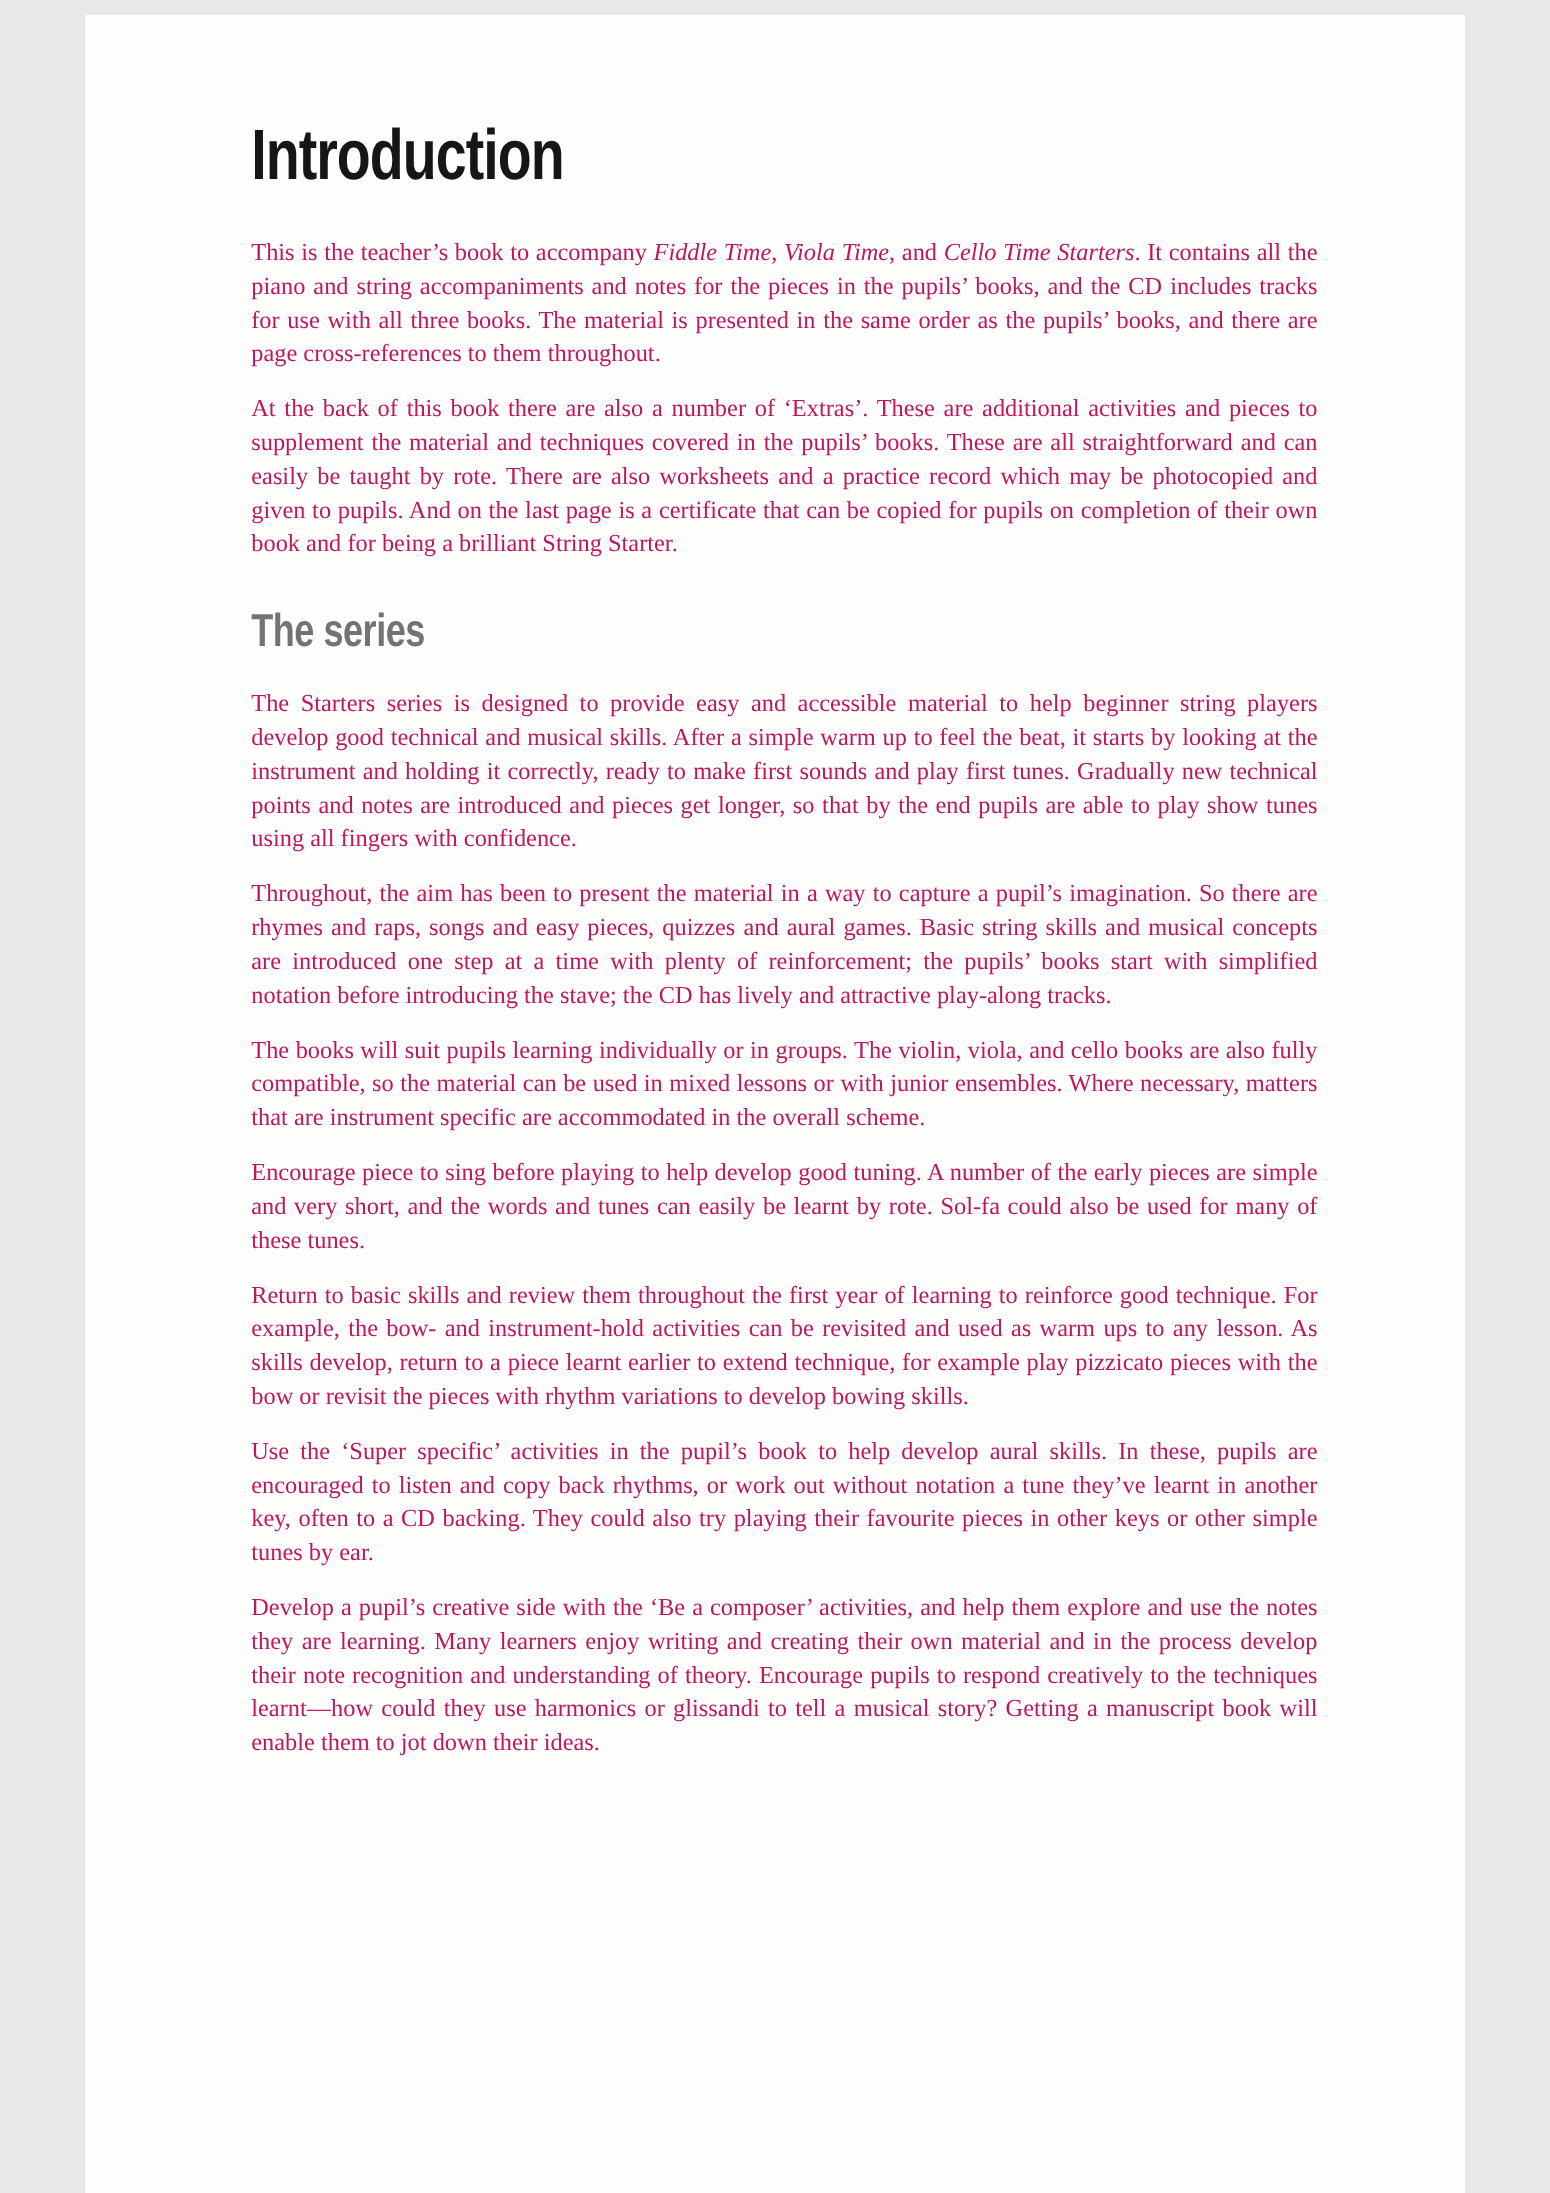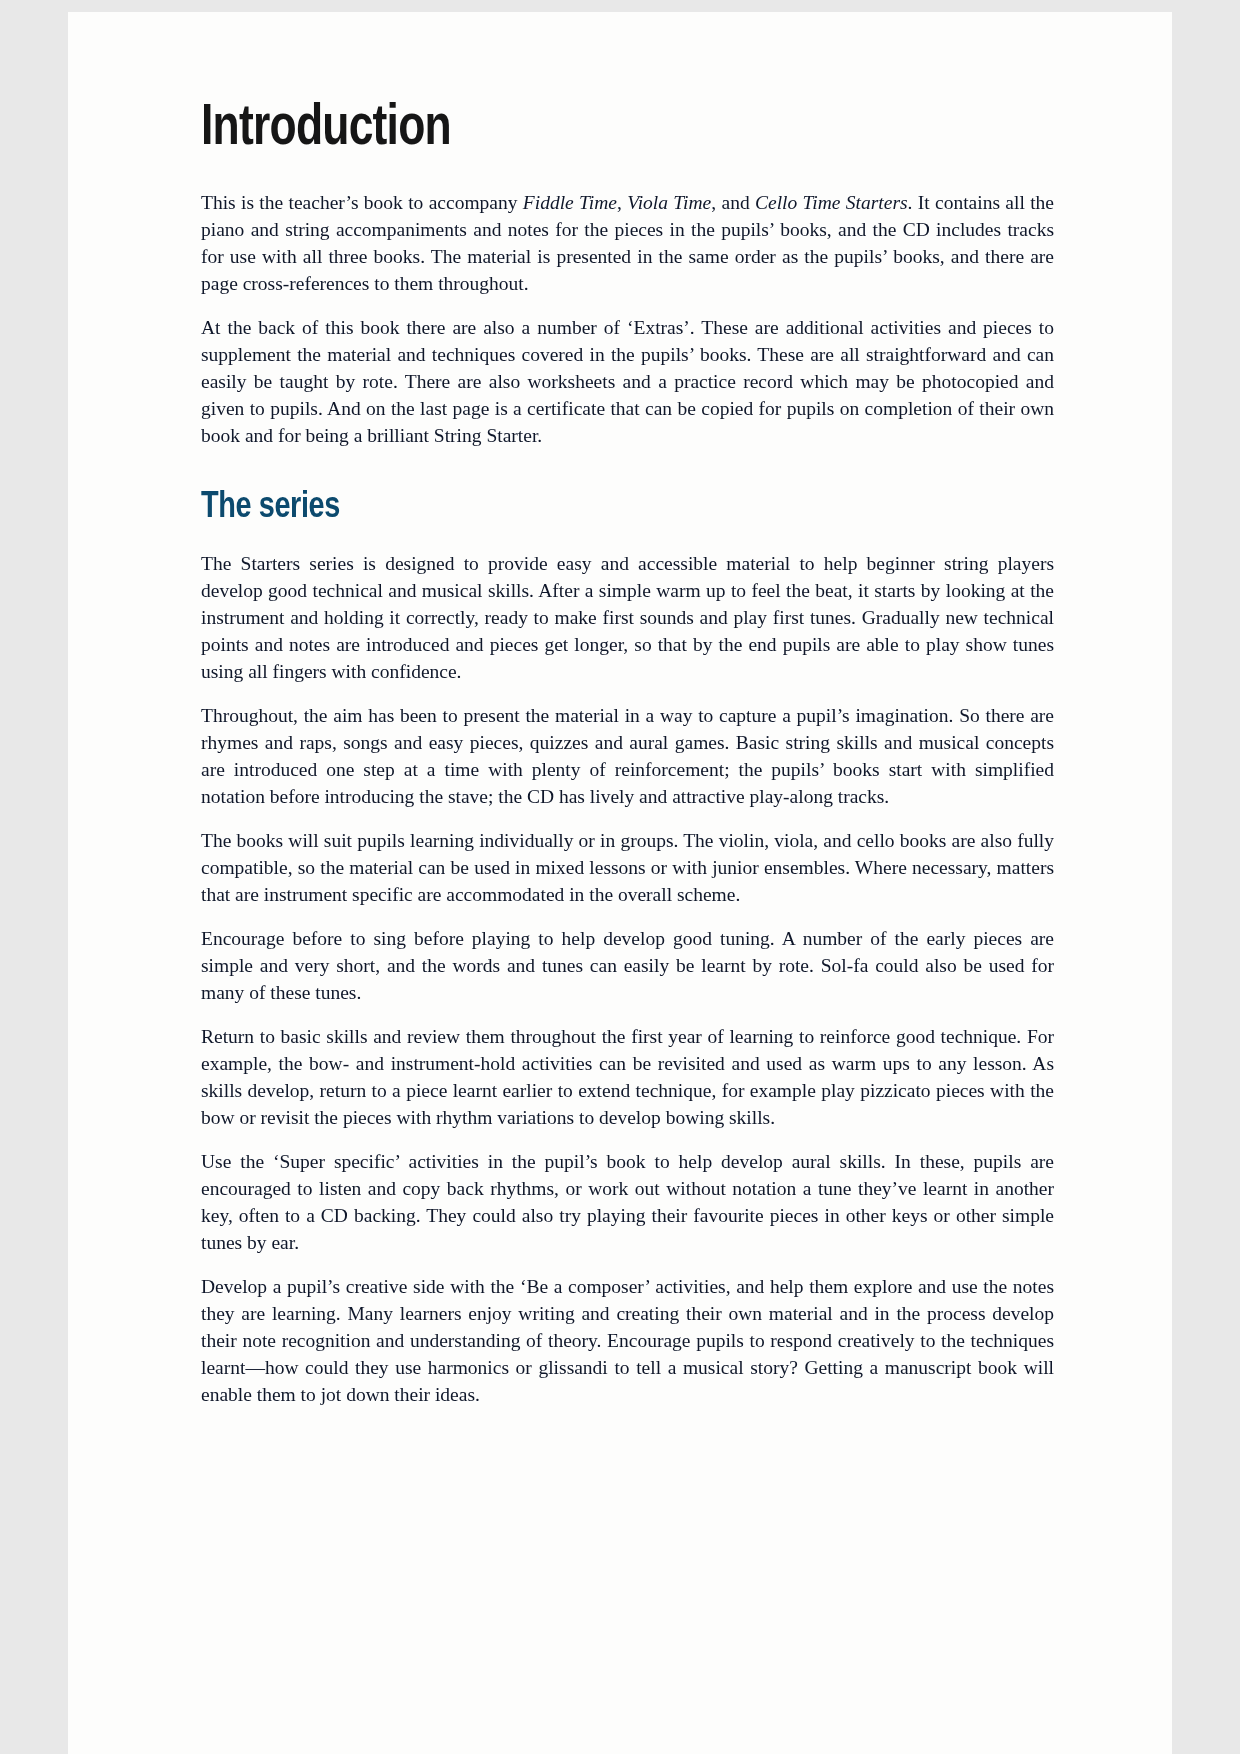--- a/index.html
+++ b/index.html
@@ -30,36 +30,36 @@
     margin: 84px 0 36px 0;
     color: #161616;
     letter-spacing: -1px;
   }
   h2.doc-heading {
     font-family: "Liberation Sans", sans-serif;
     font-weight: 700;
     font-size: 37px;
     line-height: 1;
     margin: 37px 0 27px 0;
-    color: #0c4a6e;
+    color: #737373;
     letter-spacing: -0.5px;
   }
   .condense {
     display: inline-block;
     transform: scaleX(0.78);
     transform-origin: 0 60%;
     white-space: nowrap;
   }
   p.body {
     font-family: "Liberation Serif", serif;
     font-size: 19.5px;
     line-height: 27px;
     text-align: justify;
     margin: 0 0 17px 0;
-    color: #0f172a;
+    color: #be185d;
   }
   p.body b { font-weight: 400; }
   p.body i { font-style: italic; }
 </style>
 </head>
 <body>
 
 <div class="page">
   <div class="content">
 
@@ -71,21 +71,21 @@
 
     <h2 class="doc-heading"><span class="condense">The series</span></h2>
 
     <p class="body"><span>The Starters series is designed to provide easy and accessible material to help beginner string players develop good technical and musical skills. After a simple warm up to feel the beat, it starts by looking at the instrument and holding it correctly, ready to make first sounds and play first tunes. Gradually new technical points and notes are introduced and pieces get longer, so that by the end pupils are able to play show tunes using all fingers with confidence.</span></p>
 
     <p class="body"><span>Throughout, the aim has been to present the material in a way to capture a pupil’s imagination. So there are rhymes and raps, songs and easy pieces, quizzes and aural games. Basic string skills and musical concepts are introduced one step at a time with plenty of reinforcement; the pupils’ books start with simplified notation before introducing the stave; the CD has lively and attractive play-along tracks.</span></p>
 
     <p class="body"><span>The books will suit pupils learning individually or in groups. The violin, viola, and cello books are also fully compatible, so the material can be used in mixed lessons or with junior ensembles. Where necessary, matters that are instrument specific are accommodated in the overall scheme.</span></p>
 
 
-    <p class="body"><span>Encourage before to </span><b>sing</b><span> before playing to help develop good tuning. A number of the early pieces are simple and very short, and the words and tunes can easily be learnt by rote. Sol-fa could also be used for many of these tunes.</span></p>
+    <p class="body"><span>Encourage piece to </span><b>sing</b><span> before playing to help develop good tuning. A number of the early pieces are simple and very short, and the words and tunes can easily be learnt by rote. Sol-fa could also be used for many of these tunes.</span></p>
 
     <p class="body"><b>Return to basic skills</b><span> and review them throughout the first year of learning to reinforce good technique. For example, the bow- and instrument-hold activities can be revisited and used as warm ups to any lesson. As skills develop, return to a piece learnt earlier to extend technique, for example play pizzicato pieces with the bow or revisit the pieces with rhythm variations to develop bowing skills.</span></p>
 
     <p class="body"><span>Use the ‘</span><b>Super specific</b><span>’ activities in the pupil’s book to help develop aural skills. In these, pupils are encouraged to listen and copy back rhythms, or work out without notation a tune they’ve learnt in another key, often to a CD backing. They could also try playing their favourite pieces in other keys or other simple tunes by ear.</span></p>
 
     <p class="body"><span>Develop a pupil’s creative side with the ‘</span><b>Be a composer</b><span>’ activities, and help them explore and use the notes they are learning. Many learners enjoy writing and creating their own material and in the process develop their note recognition and understanding of theory. Encourage pupils to respond creatively to the techniques learnt—how could they use harmonics or glissandi to tell a musical story? Getting a manuscript book will enable them to jot down their ideas.</span></p>
 
   </div>
 </div>
 

